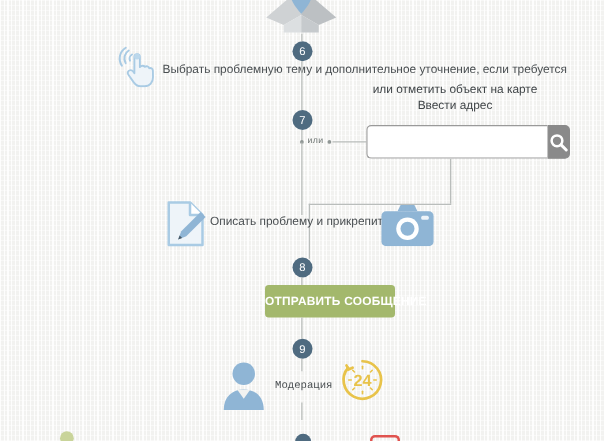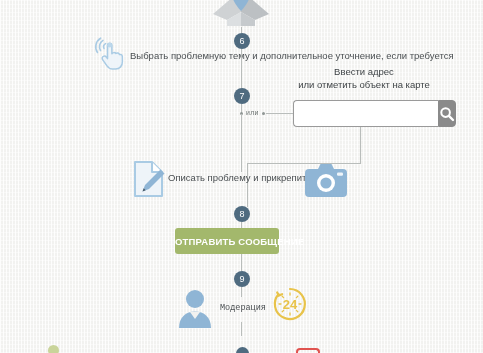--- a/index.html
+++ b/index.html
@@ -97,20 +97,21 @@
     border: none;
     border-radius: 3px;
     width: 104px;
     height: 26px;
     font-size: 9.5px;
     font-weight: bold;
     letter-spacing: 0.2px;
     cursor: pointer;
     font-family: "Liberation Sans", sans-serif;
     white-space: nowrap;
+    margin-left: 37px;
   }
 
   .mod-text { color: #4a4f52; font-size: 8.5px; white-space: nowrap; }
 
   .bottom-red {
     width: 24px; height: 11px;
     border: 2px solid #e0534f;
     border-radius: 4px 4px 0 0;
     border-bottom: none;
   }
@@ -162,22 +163,22 @@
                c1.1-0.6 2.3-0.2 3.1 0.8 l1 1.4 Z" fill="#eef4f9" stroke="#a9cbe4" stroke-width="1.5" stroke-linejoin="round"></path>
       <circle cx="16.7" cy="9.2" r="2.4" fill="#bcd8ec"></circle>
     </svg>
   </div>
 
   <div class="abs step-text" style="left:130px; top:50px;">Выбрать проблемную тему и дополнительное уточнение, если требуется</div>
 
   <div class="abs vline" style="left:241px; top:49px; height:39px;"></div>
 
   <div class="abs addr-label" style="left:291px; top:65px; width:146px;">
+    <div>или отметить объект на карте</div>
     <div>Ввести адрес</div>
-    <div>или отметить объект на карте</div>
   </div>
 
   <div class="abs badge" style="left:234px; top:88px;">7</div>
 
   <div class="abs vline" style="left:241px; top:104px; height:10px;"></div>
 
   <div class="abs dot" style="left:240px; top:112px;"></div>
   <div class="abs or-text" style="left:246px; top:109px;">или</div>
   <div class="abs dot" style="left:262px; top:112px;"></div>
   <div class="abs hline" style="left:266px; top:113px; width:27px;"></div>

